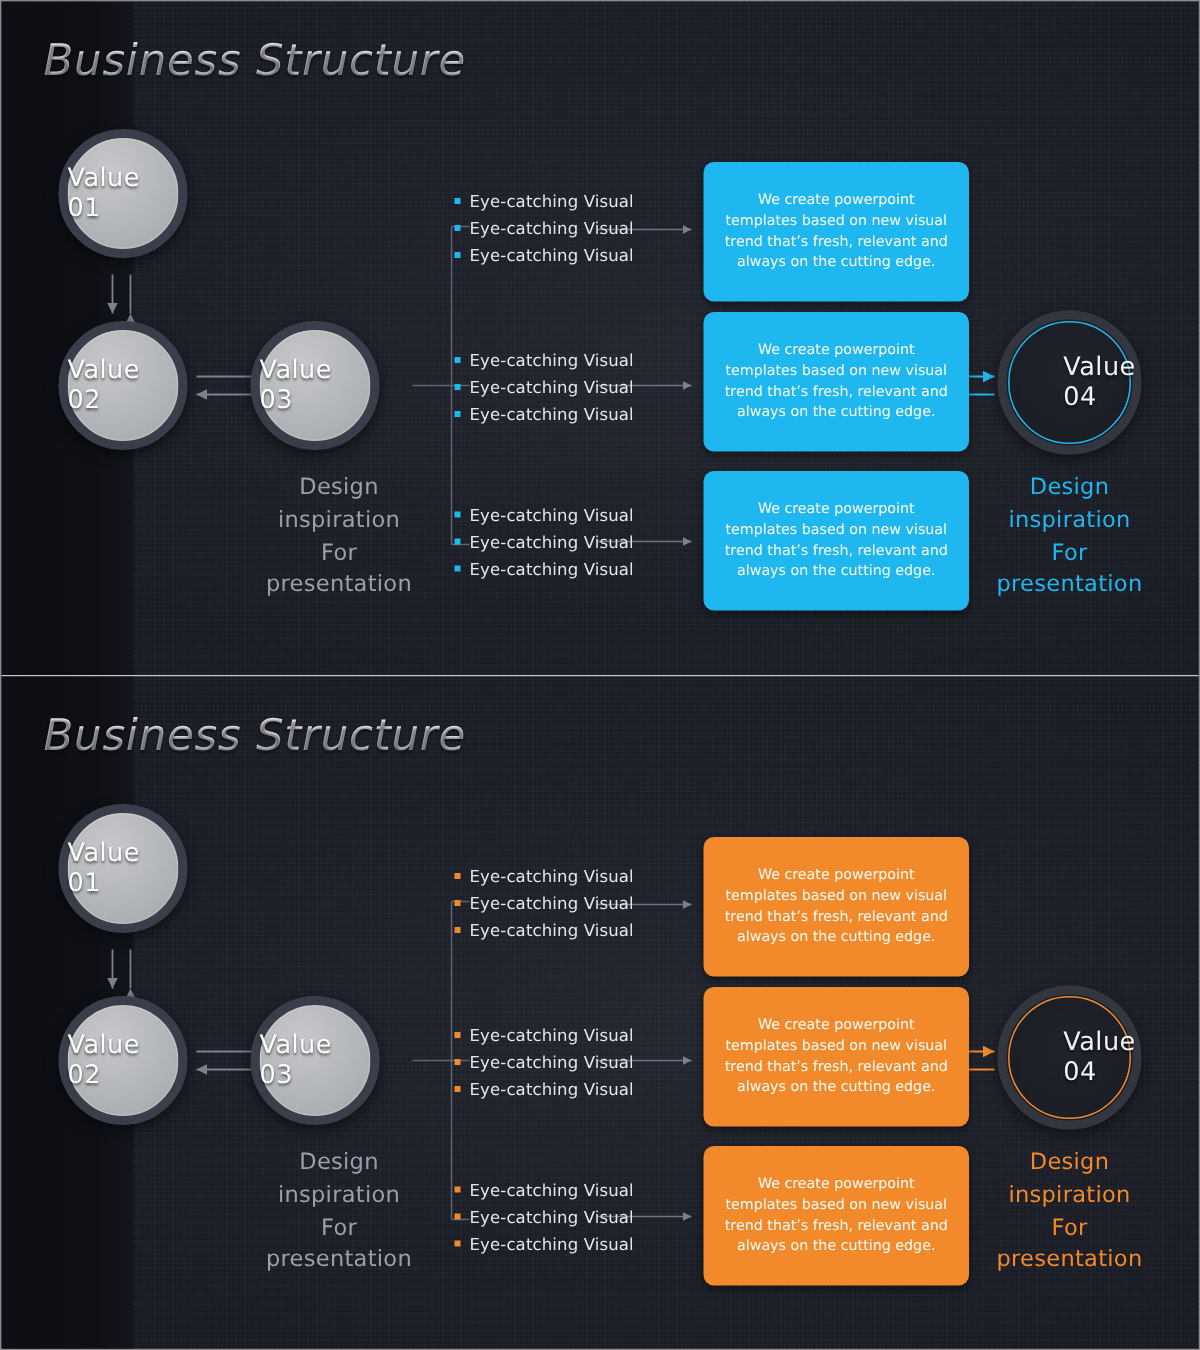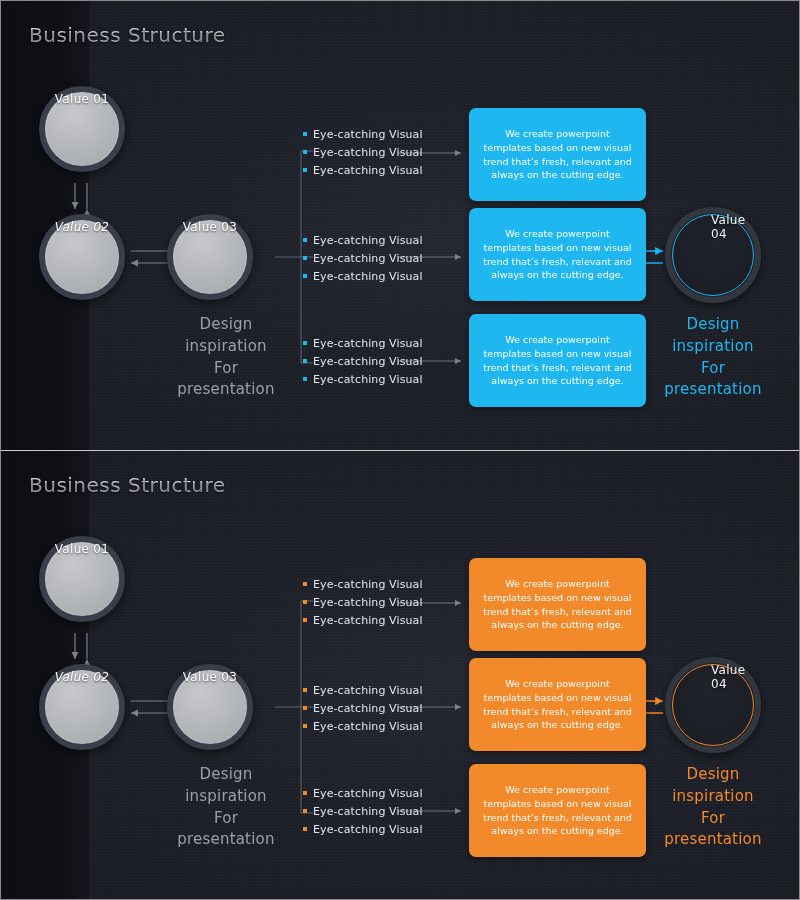--- a/index.html
+++ b/index.html
@@ -50,40 +50,41 @@
     position: absolute; left: 0; top: 449px;
     width: 800px; height: 1px;
     background: #c9c9c9;
   }
 
   
   .title {
     position: absolute;
     left: 28px;
     font-family: "DejaVu Sans", sans-serif;
-    font-size: 20px;
+    font-size: 29px;
     font-weight: 400;
     letter-spacing: .5px;
     background: linear-gradient(180deg, #ffffff 0%, #e9edf3 45%, #b9c0ca 100%);
     -webkit-background-clip: text;
     background-clip: text;
     color: transparent;
     text-shadow: 0 1px 2px rgba(0,0,0,.55);
     white-space: nowrap;
+    font-style: italic;
   }
   .panel.top .title    { top: 22px; }
   .panel.bottom .title { top: 22px; }
 
   
   .circle {
     position: absolute;
     border-radius: 50%;
-    display: flex; justify-content: center;
+    display: flex; align-items: center; justify-content: center;
     color: #f2f4f7;
-    font-size: 12px;
+    font-size: 17px;
     letter-spacing: .3px;
     text-shadow: 0 1px 2px rgba(0,0,0,.6);
   }
   .circle.gray {
     background: radial-gradient(circle at 38% 30%, #c6c8cb 0%, #b3b6b9 55%, #a2a5a9 100%);
     border: 6px solid #3a3e4a;
     box-shadow: 0 3px 9px rgba(0,0,0,.55), inset 0 0 0 1px rgba(255,255,255,.18);
     color: #ffffff;
   }
   .circle.gray span { color:#ffffff; }
@@ -94,21 +95,21 @@
     box-shadow: 0 3px 9px rgba(0,0,0,.5);
   }
   .circle.ring .inner-ring {
     position: absolute; inset: 1px;
     border-radius: 50%;
     border: 1.5px solid var(--accent);
   }
   .circle.ring span { position: relative; z-index: 2; margin-left: 40px; }
 
   .c01 { left: 38px;  width: 86px;  height: 86px;  }
-  .c02 { left: 38px;  width: 86px;  height: 86px; font-style: italic;  }
+  .c02 { left: 38px;  width: 86px;  height: 86px;  }
   .c03 { left: 166px; width: 86px;  height: 86px;  }
   .c04 { left: 664px; width: 96px;  height: 96px;  }
 
   .panel.top .c01 { top: 85px; }
   .panel.top .c02 { top: 213px; }
   .panel.top .c03 { top: 213px; }
   .panel.top .c04 { top: 206px; }
 
   .panel.bottom .c01 { top: 85px; }
   .panel.bottom .c02 { top: 213px; }

